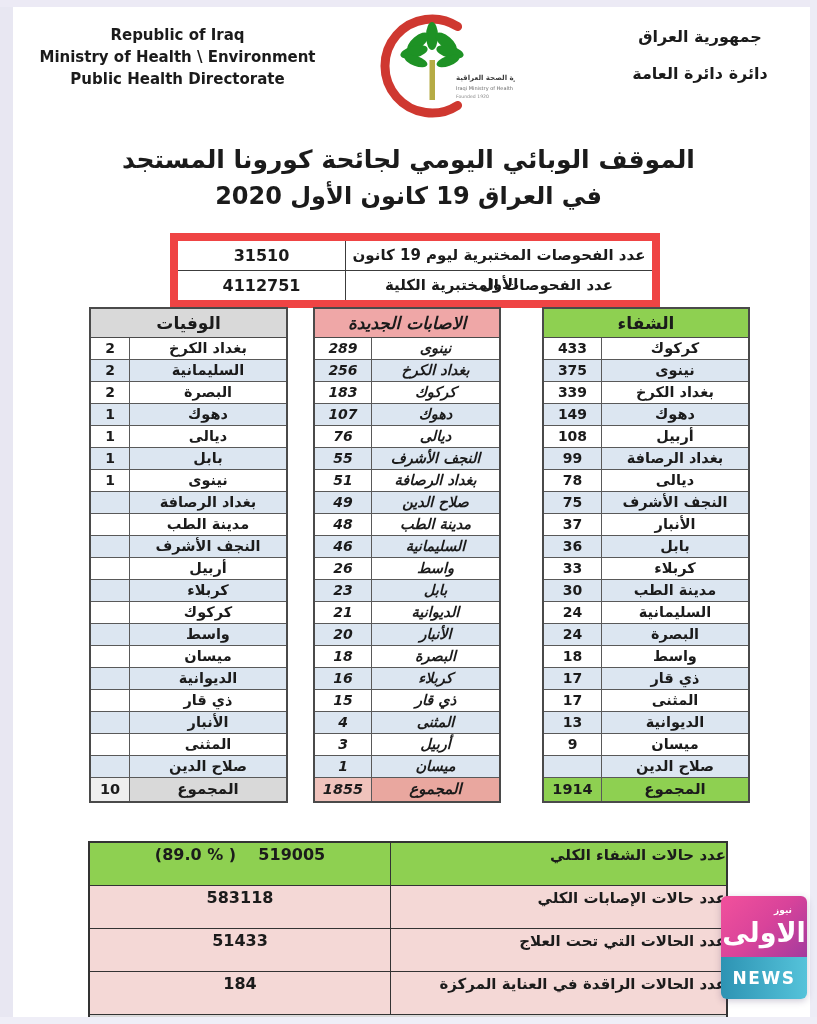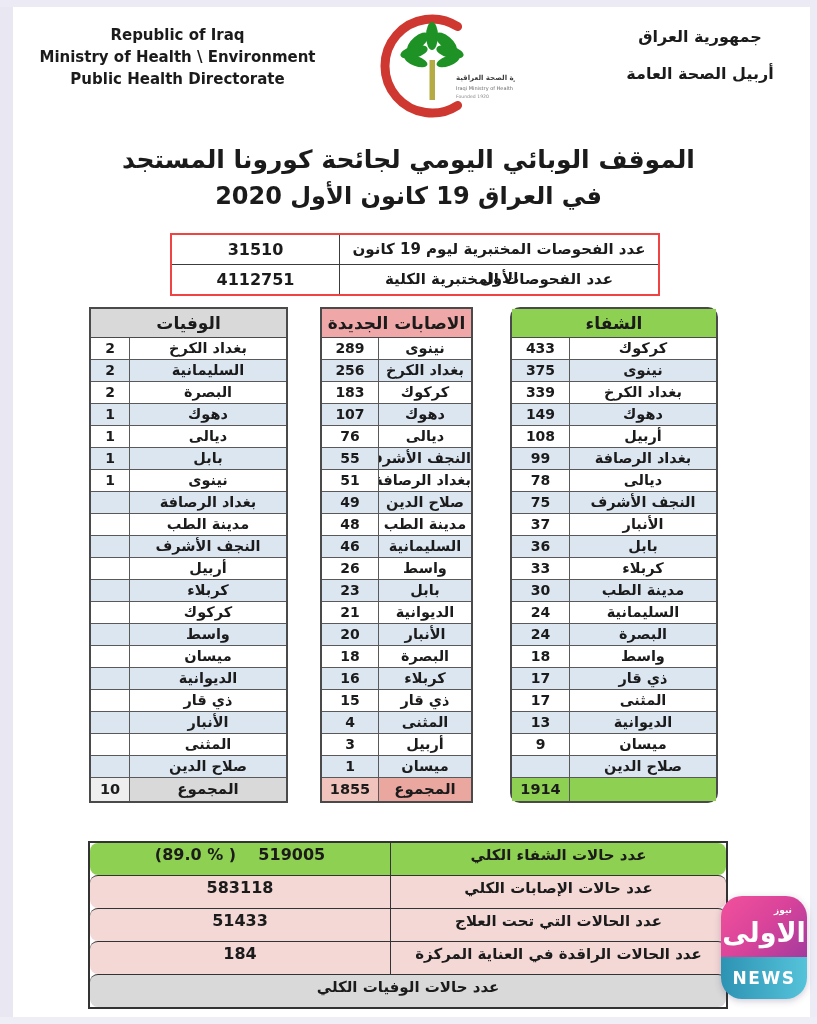--- a/index.html
+++ b/index.html
@@ -22,69 +22,69 @@
   .moh-logo{position:absolute;left:360px;top:6px;width:155px;height:124px;}
 
   
   .page-title{position:absolute;left:0;top:141px;width:817px;text-align:center;
               direction:rtl;font-weight:bold;}
   .page-title .l1{font-size:25px;line-height:37px;}
   .page-title .l2{font-size:24px;line-height:37px;}
 
   
   .tests-table{position:absolute;left:170px;top:233px;width:490px;
-               border:2px solid #ef4444;box-sizing:border-box;background:#fff;}
+               border:8px solid #ef4444;box-sizing:border-box;background:#fff;}
   .tests-row{display:flex;height:29px;line-height:29px;}
   .tests-row + .tests-row{border-top:1px solid #3c3c3c;}
   .tests-val{width:167px;border-right:1px solid #3c3c3c;text-align:center;
              font-weight:bold;font-size:16px;}
   .tests-label{flex:1;direction:rtl;text-align:center;font-weight:bold;font-size:15px;}
 
   
   .gov-table{position:absolute;top:307px;border:2px solid #4a4a4a;box-sizing:border-box;background:#fff;}
   #table-deaths{left:89px;width:199px;}
-  #table-cases{left:320px;width:153px;}
-  #table-recov{left:510px;width:208px;border-radius:10px;}
+  #table-cases{left:313px;width:188px;font-style:italic;}
+  #table-recov{left:542px;width:208px;}
   .t-head{height:28px;line-height:28px;text-align:center;font-weight:bold;font-size:17px;
           border-bottom:1px solid #4a4a4a;direction:rtl;}
   #table-deaths .t-head{background:#d9d9d9;}
   #table-cases  .t-head{background:#efa7a7;}
   #table-recov  .t-head{background:#8ed051;}
   .t-row{display:flex;height:21px;line-height:21px;border-bottom:1px solid #595959;}
   .t-row.alt{background:#dce6f1;}
   .c-val{text-align:center;font-weight:bold;font-size:14px;border-right:1px solid #595959;box-sizing:border-box;}
   #table-deaths .c-val{width:39px;}
   #table-cases  .c-val{width:57px;}
   #table-recov  .c-val{width:58px;}
   .c-name{flex:1;direction:rtl;text-align:center;font-weight:bold;font-size:14.5px;
           white-space:nowrap;overflow:hidden;}
   .t-total{display:flex;height:23px;line-height:23px;font-weight:bold;}
   .t-total .c-val{font-size:14.5px;}
   .t-total .c-name{font-size:15px;}
   #table-deaths .t-total{background:#d9d9d9;}
   #table-deaths .t-total .c-val{background:#eeeeee;}
   #table-cases  .t-total{background:#e9a79f;}
   #table-cases  .t-total .c-val{background:#f0c3bc;}
-  #table-recov  .t-total{background:#8ed051;flex-direction:column;}
+  #table-recov  .t-total{background:#8ed051;}
 
   
   .summary-table{position:absolute;left:88px;top:841px;width:640px;
                  border:2px solid #333;box-sizing:border-box;background:#fff;}
-  .s-row{display:flex;height:32px;line-height:24px;border-radius:8px;}
+  .s-row{display:flex;height:42px;line-height:24px;}
   .s-row + .s-row{border-top:1px solid #333;}
   .s-val{width:300px;border-right:1px solid #333;text-align:center;font-weight:bold;
          font-size:16px;direction:ltr;white-space:pre;}
-  .s-label{flex:1;direction:rtl;text-align:center;font-weight:bold;font-size:15px;}
+  .s-label{flex:1;direction:rtl;font-weight:bold;font-size:15px;}
   .s-row.green{background:#8ed051;}
   .s-row.pink{background:#f4d8d6;}
   .s-row.gray{background:#d9d9d9;}
 
   
   .news-logo{position:absolute;left:721px;top:896px;width:86px;height:103px;
-             border-radius:21px;overflow:hidden;z-index:12;box-shadow:0 2px 7px rgba(60,40,90,.25);}
+             border-radius:6px;overflow:hidden;z-index:12;box-shadow:0 2px 7px rgba(60,40,90,.25);}
   .news-top{position:absolute;left:0;right:0;top:0;bottom:33px;
             background:linear-gradient(135deg,#f2519c 0%,#d8439a 48%,#9c3a9e 100%);}
   .news-ar-small{position:absolute;top:9px;right:15px;color:#fff;font-size:9px;font-weight:bold;direction:rtl;}
   .news-ar-big{position:absolute;left:0;right:0;top:22px;text-align:center;color:#fff;
                font-size:27px;font-weight:bold;direction:rtl;line-height:1.1;}
   .news-band{position:absolute;left:0;right:0;bottom:0;height:42px;
              background:linear-gradient(90deg,#2d93b3 0%,#55c3da 100%);
              display:flex;align-items:center;justify-content:center;
              color:#fff;font-weight:bold;font-size:17px;letter-spacing:1.5px;}
 </style>
@@ -116,21 +116,21 @@
       <ellipse cx="88" cy="55" rx="12" ry="5" transform="rotate(-20 88 55)"></ellipse>
     </g>
     <text x="96" y="74" font-size="7" font-weight="bold" fill="#3a3a3a">وزارة الصحة العراقية</text>
     <text x="96" y="84" font-size="5" fill="#6a6a6a">Iraqi Ministry of Health</text>
     <text x="96" y="92" font-size="4.6" fill="#8a8a8a">Founded 1920</text>
   </svg>
 </div>
 
 <div class="header-ar">
   <div>جمهورية العراق</div>
-  <div>أربيل الصحة العامة</div>
+  <div>دائرة دائرة العامة</div>
 </div>
 
 <div class="page-title">
   <div class="l1">الموقف الوبائي اليومي لجائحة كورونا المستجد</div>
   <div class="l2">في العراق  19  كانون الأول 2020</div>
 </div>
 
 <div class="tests-table">
   <div class="tests-row">
     <div class="tests-val">31510</div>

